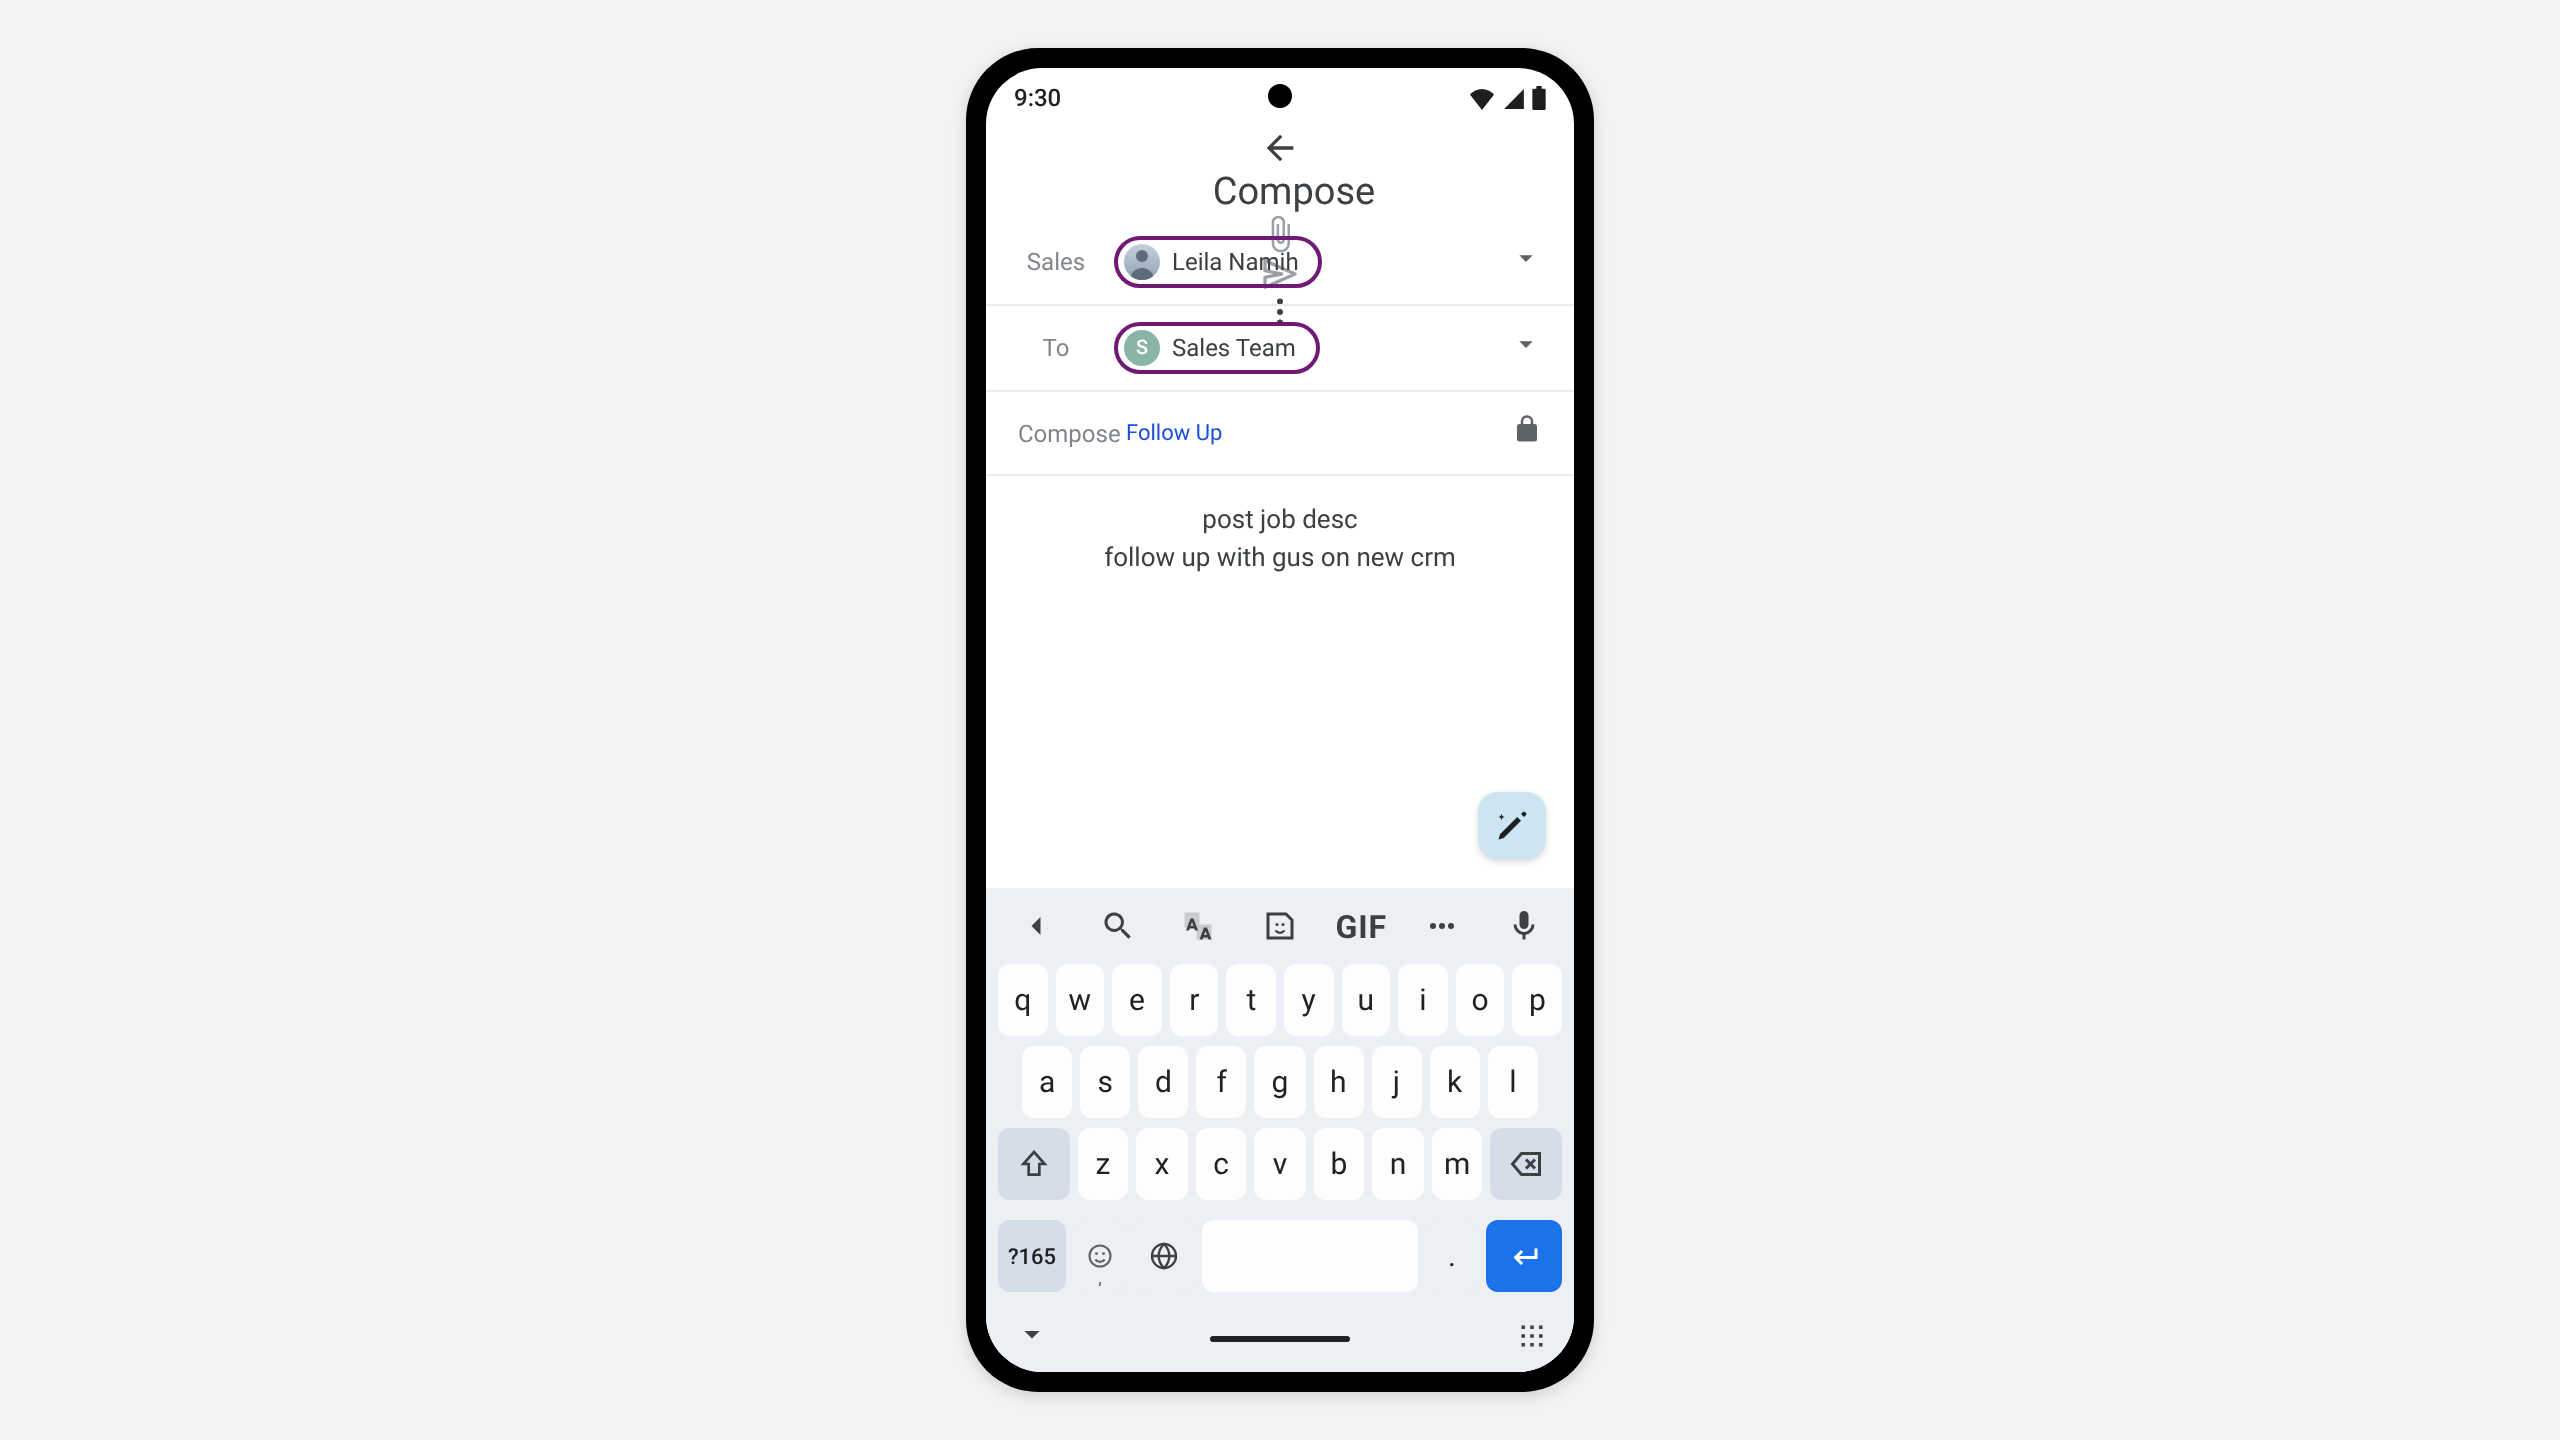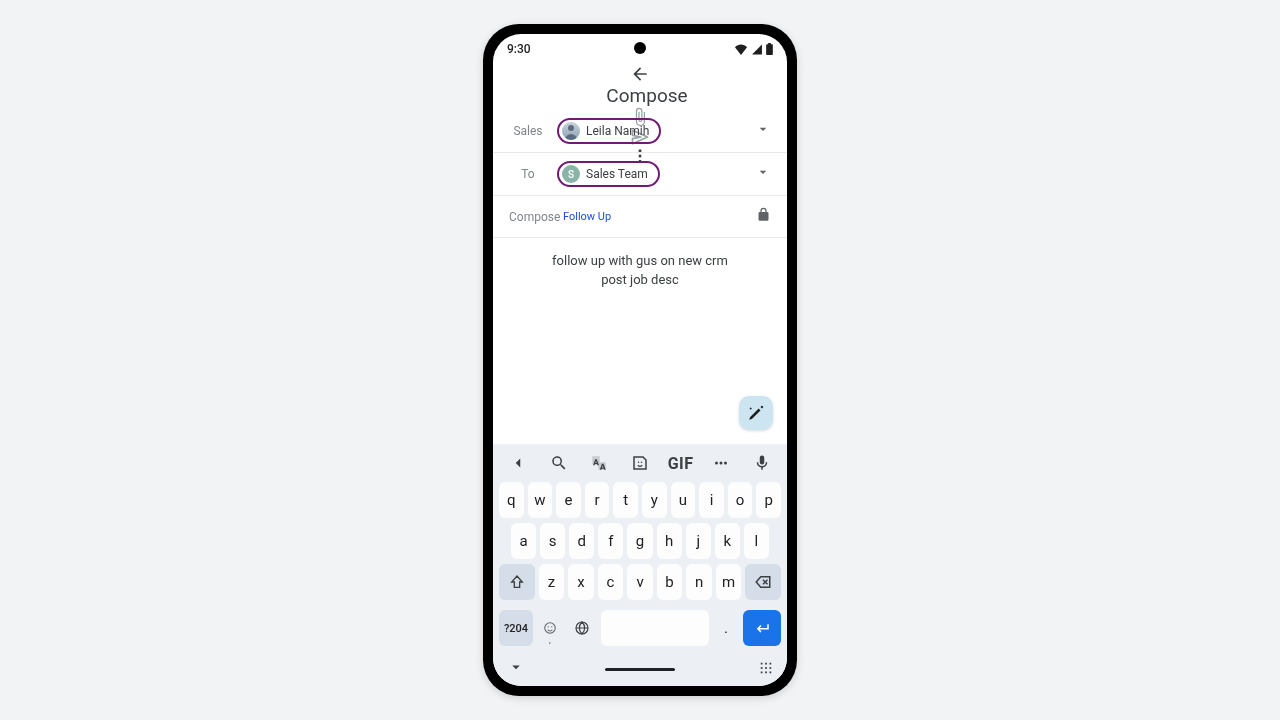--- a/index.html
+++ b/index.html
@@ -311,22 +311,22 @@
       <span class="field-label subject">Compose</span>
       <span class="subject-val">Follow Up</span>
       <span class="lock">
         <svg width="15" height="15" viewBox="0 0 24 24">
             <path fill="#5f6368" d="M18 8h-1V6a5 5 0 00-10 0v2H6a2 2 0 00-2 2v10a2 2 0 002 2h12a2 2 0 002-2V10a2 2 0 00-2-2zM9 6a3 3 0 016 0v2H9z"></path>
           </svg>
       </span>
     </div>
 
     <div class="body-area">
+      <div>post job desc</div>
       <div>follow up with gus on new crm</div>
-      <div>post job desc</div>
       <div class="fab">
         <svg width="18" height="18" viewBox="0 0 24 24">
             <path fill="#1f1f1f" d="M3 21l3.5-1L18 8.5 15.5 6 4 17.5 3 21zM20 6l-2-2 1.3-1.3a1 1 0 011.4 0l.6.6a1 1 0 010 1.4L20 6zM5 4l.7 1.5L7 6l-1.3.5L5 8l-.7-1.5L3 6l1.3-.5L5 4z"></path>
           </svg>
       </div>
     </div>
 
     <div class="kb">
       <div class="kb-top">
         <div class="kb-tool">
@@ -406,21 +406,21 @@
           <div class="key letter">n</div>
           <div class="key letter">m</div>
           <div class="key mod">
               <svg width="18" height="18" viewBox="0 0 24 24">
                 <path fill="none" stroke="#3c4043" stroke-width="2" d="M21 5H9l-6 7 6 7h12V5z"></path>
                 <path stroke="#3c4043" stroke-width="2" d="M12 9l6 6M18 9l-6 6"></path>
               </svg>
             </div>
         </div>
         <div class="kb-row4">
-          <div class="key sym">?204</div>
+          <div class="key sym">?165</div>
           <div class="key emoji">
             <svg width="14" height="14" viewBox="0 0 24 24">
                 <circle cx="12" cy="12" r="9" fill="none" stroke="#5f6368" stroke-width="1.8"></circle>
                 <circle cx="9" cy="10" r="1.2" fill="#5f6368"></circle>
                 <circle cx="15" cy="10" r="1.2" fill="#5f6368"></circle>
                 <path fill="none" stroke="#5f6368" stroke-width="1.8" d="M8 15c1 1.3 2.5 2 4 2s3-.7 4-2"></path>
               </svg>
             <span class="sub">,</span>
           </div>
           <div class="key globe">

